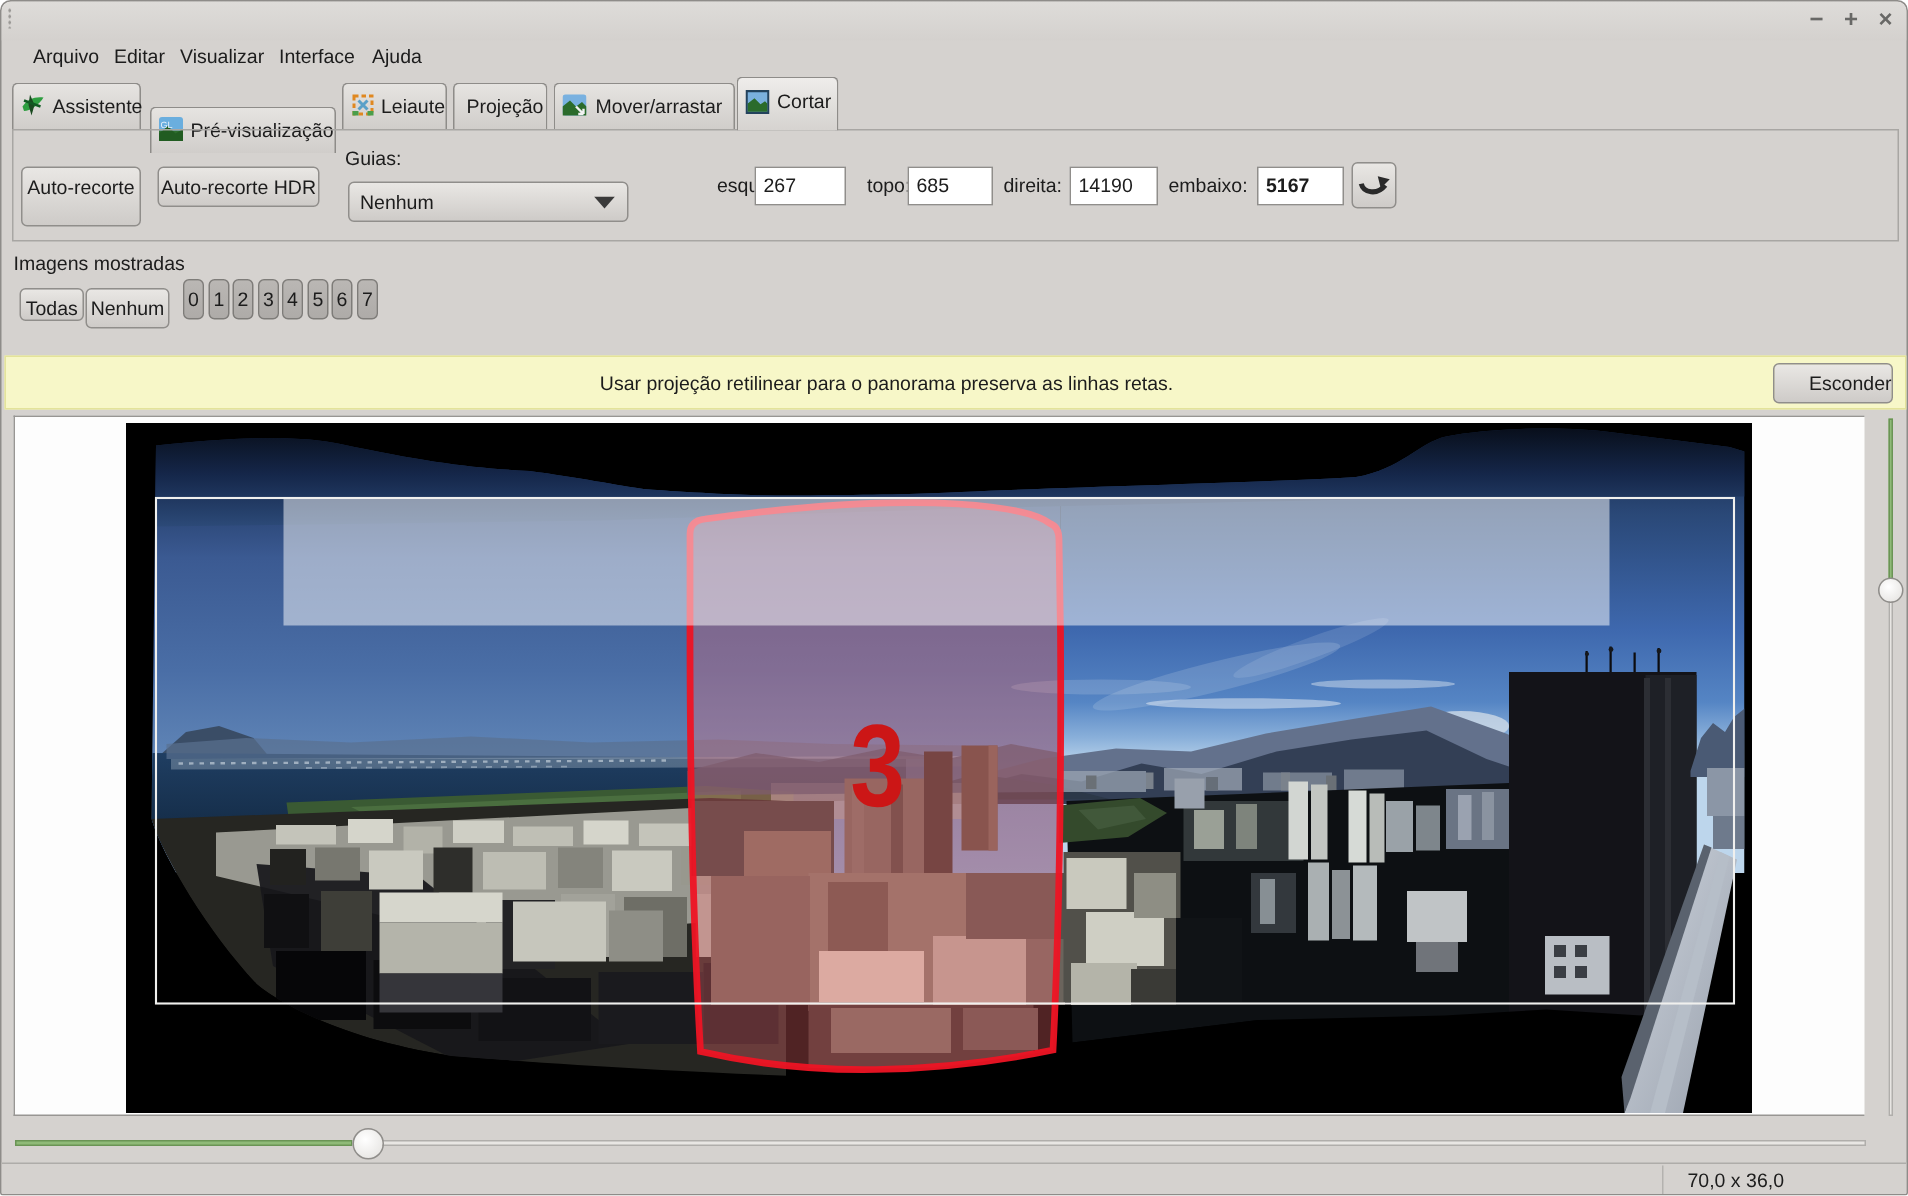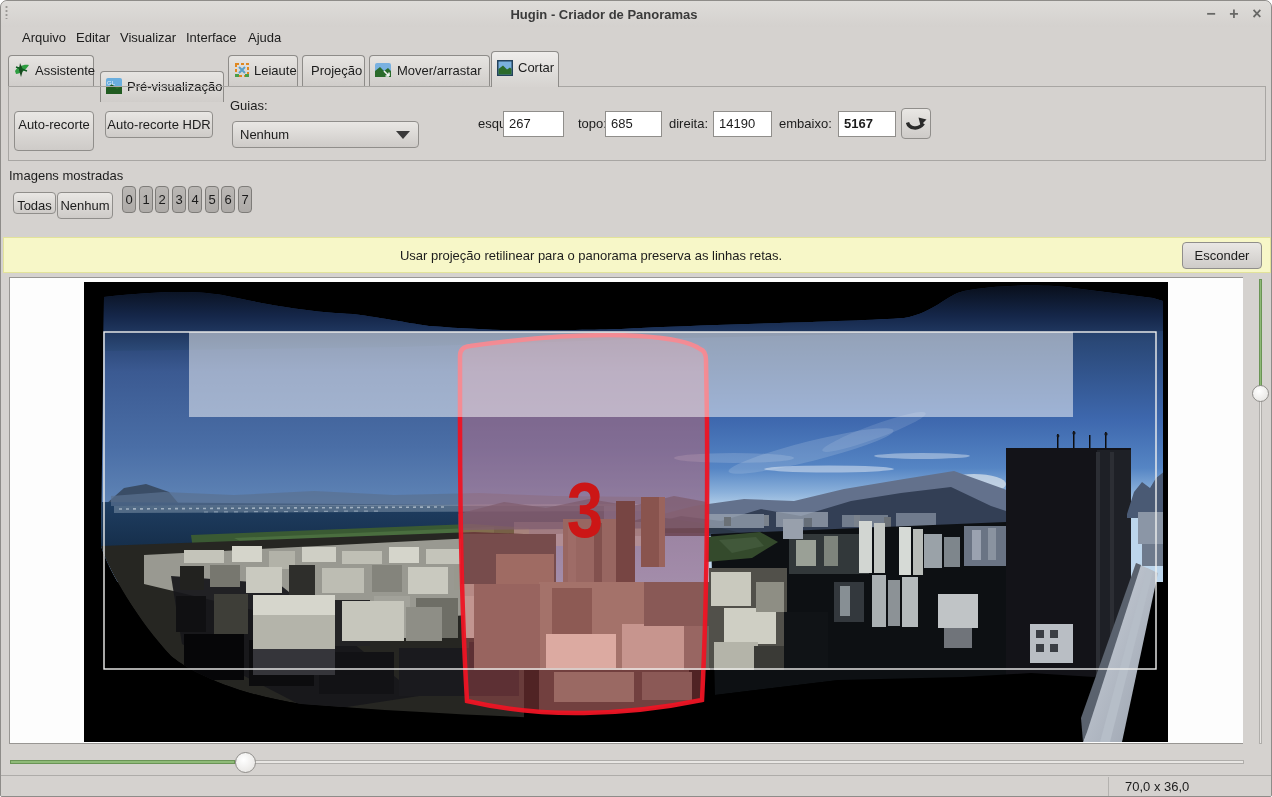--- a/index.html
+++ b/index.html
@@ -40,21 +40,20 @@
   #infobar { left:2px; top:236px; width:1268px; height:36px; background:#f7f7c8; border:1px solid #e3e39a; }
   
   #preview { left:8px; top:276px; width:1234px; height:467px; background:#fdfdfd; border:1px solid #989693; border-right:none;}
   
   #statusbar { left:0; top:774px; width:1270px; height:22px; background:#d5d2cf; border-top:1px solid #aeaca9; }
 </style>
 </head>
 <body>
 <div id="win">
   <div class="abs" id="titlebar"></div>
-  <div class="abs" id="title">Hugin - Criador de Panoramas</div>
   <div class="abs winbtn" style="left:1201px;">−</div>
   <div class="abs winbtn" style="left:1224px;">+</div>
   <div class="abs winbtn" style="left:1247px;">×</div>
 
   <div class="abs" id="menubar"></div>
   <div class="abs" id="grip"></div>
   <div class="abs menuitem" style="left:21px;  top:29px;">Arquivo</div>
   <div class="abs menuitem" style="left:75px;  top:29px;">Editar</div>
   <div class="abs menuitem" style="left:119px; top:29px;">Visualizar</div>
   <div class="abs menuitem" style="left:185px; top:29px;">Interface</div>
@@ -139,21 +138,21 @@
   <div class="abs tog" style="left:138px;">1</div>
   <div class="abs tog" style="left:154px;">2</div>
   <div class="abs tog" style="left:171px;">3</div>
   <div class="abs tog" style="left:187px;">4</div>
   <div class="abs tog" style="left:204px;">5</div>
   <div class="abs tog" style="left:220px;">6</div>
   <div class="abs tog" style="left:237px;">7</div>
 
   <div class="abs" id="infobar"></div>
   <div class="abs" style="left:0; top:247px; width:1180px; text-align:center;">Usar projeção retilinear para o panorama preserva as linhas retas.</div>
-  <div class="abs btn" style="left:1181px; top:241px; width:80px; height:27px; line-height:25px;">Esconder</div>
+  <div class="abs btn" style="left:1181px; top:241px; width:80px; height:27px; line-height:25px;text-align:right;">Esconder</div>
 
   <div class="abs" id="preview"></div>
 
   <svg class="abs" id="pano" style="left:83px; top:281px;" width="1084" height="460" viewBox="0 0 1084 460">
     <defs>
       <linearGradient id="skyL" x1="0" y1="0" x2="0" y2="300" gradientUnits="userSpaceOnUse">
         <stop offset="0" stop-color="#0c1730"></stop>
           <stop offset="0.17" stop-color="#27416f"></stop>
         <stop offset="0.3" stop-color="#3b5a92"></stop>
           <stop offset="0.55" stop-color="#4a6ea6"></stop>

